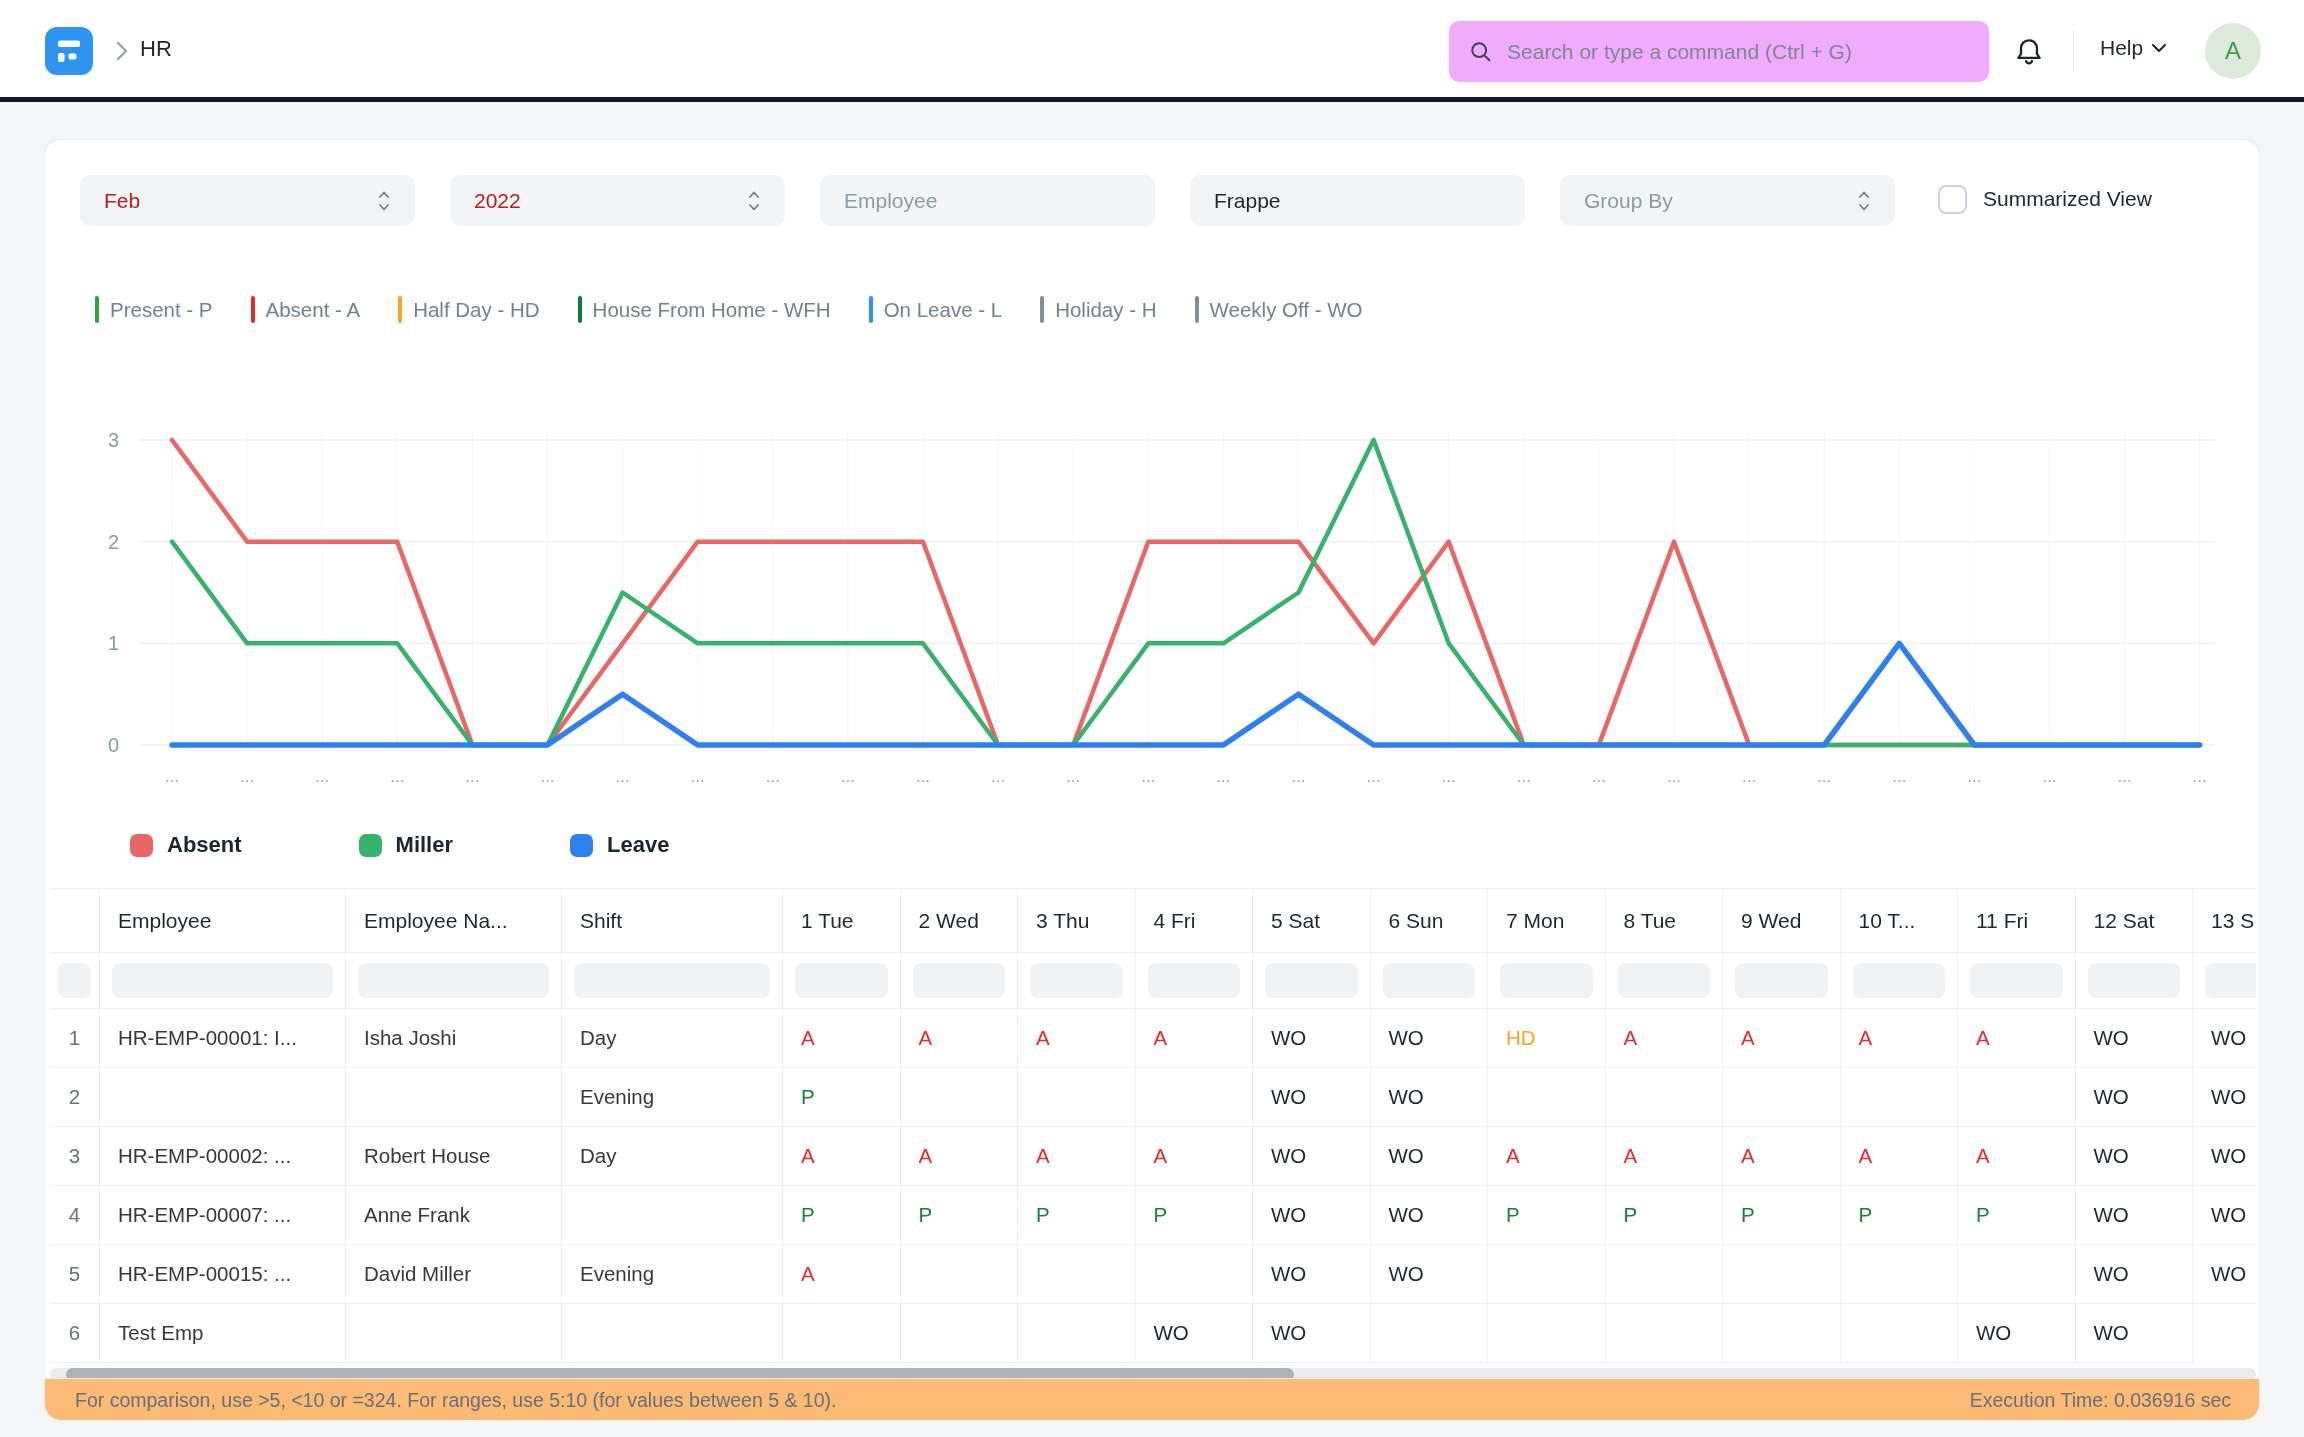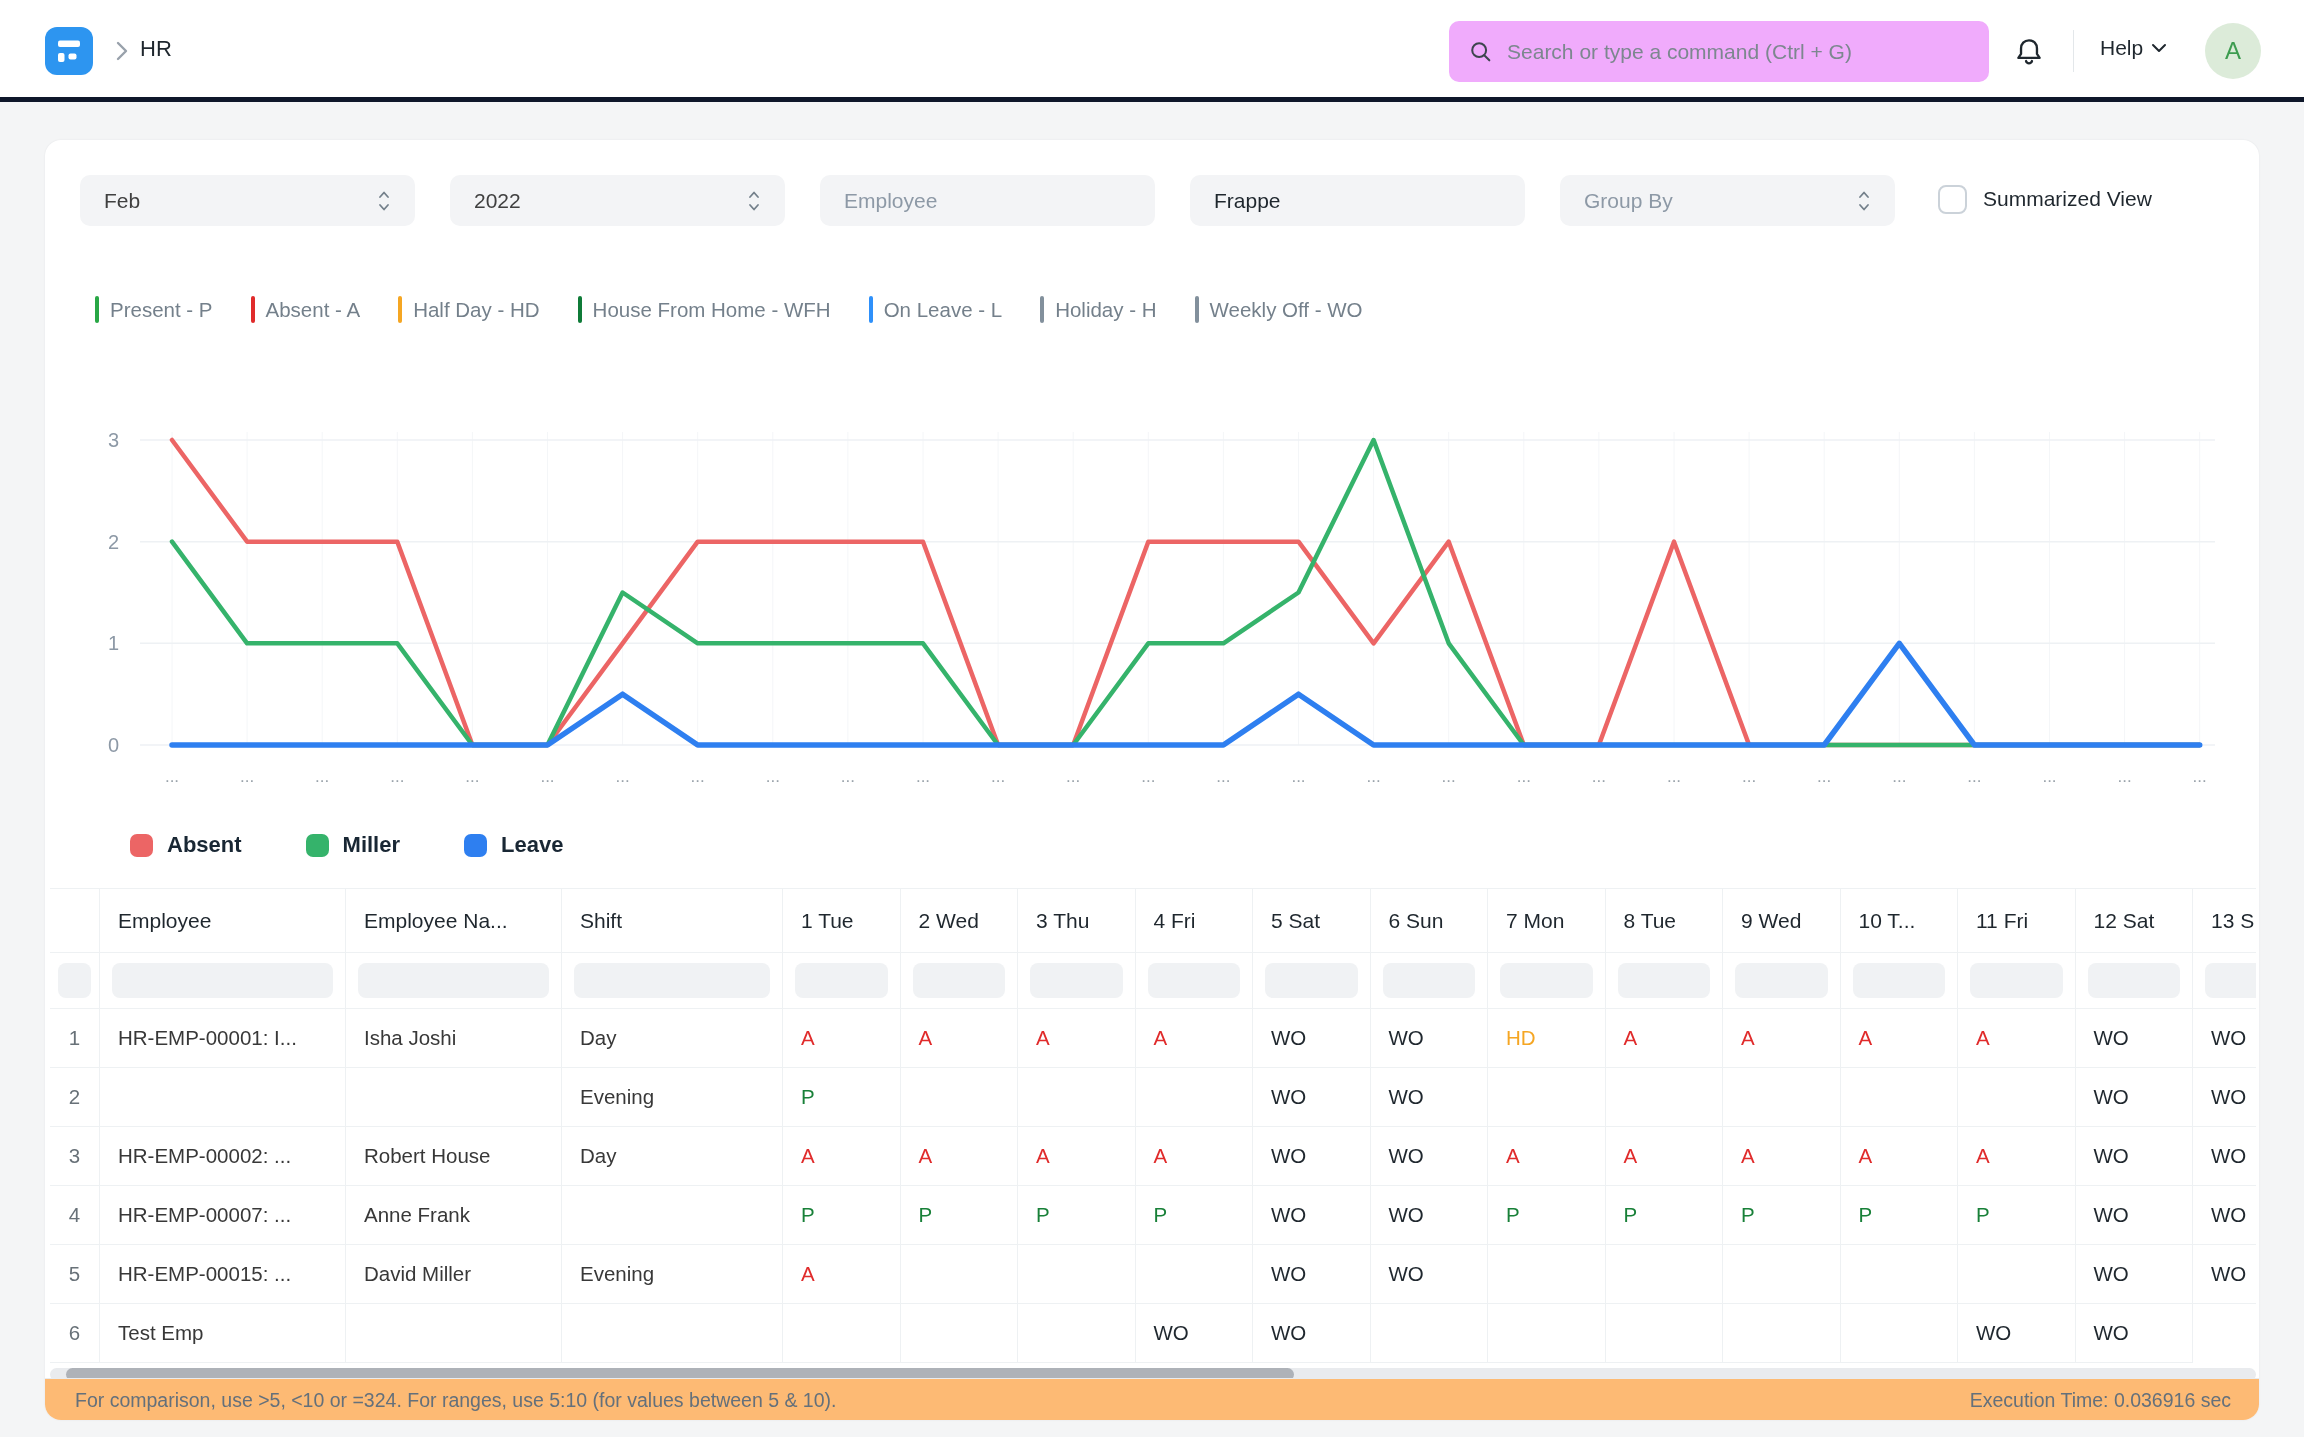--- a/index.html
+++ b/index.html
@@ -27,39 +27,39 @@
             display:flex; align-items:center; justify-content:center; cursor:pointer; }
 
   
   .card { position:absolute; left:45px; top:140px; width:2214px; height:1280px; background:#fff;
           border-radius:16px; box-shadow:0 0 2px rgba(25,39,52,.08); }
 
   
   .filters { position:absolute; top:35px; left:0; right:0; height:52px; }
   .fctl { position:absolute; height:51px; width:335px; background:#f3f4f6; border-radius:10px;
           display:flex; align-items:center; padding:0 24px; font-size:21px; cursor:pointer; }
-  .fctl .val { color:#404040; }
+  .fctl .val { color:#b91c1c; }
   .fctl .ph  { color:#8d99a6; }
   .fctl .chevs { margin-left:auto; }
   .fctl input { border:none; outline:none; background:transparent; width:100%; font-size:21px;
                 color:#1f272e; font-family:"Liberation Sans", sans-serif; }
   .fctl input::placeholder { color:#8d99a6; }
   .checkbox { position:absolute; left:1893px; top:10px; width:29px; height:29px; border:2px solid #cbd2d9;
               border-radius:8px; background:#fff; cursor:pointer; appearance:none; }
   .cb-label { position:absolute; left:1938px; top:12px; font-size:21px; color:#1f272e; }
 
   
   .status-legend { position:absolute; top:156px; left:50px; display:flex; gap:38px; }
   .status-item { display:flex; align-items:center; }
   .status-bar { width:4px; height:27px; border-radius:2px; margin-right:11px; }
   .status-label { font-size:20.5px; color:#74808b; }
 
   
   .chart-svg { position:absolute; left:50px; top:240px; }
-  .chart-legend { position:absolute; left:85px; top:692px; display:flex; gap:64px; }
+  .chart-legend { position:absolute; left:85px; top:692px; display:flex; gap:117px; }
   .cl-item { display:flex; align-items:center; gap:14px; }
   .cl-marker { width:23px; height:23px; border-radius:7px; }
   .cl-label { font-size:22px; font-weight:600; color:#192734; }
 
   
   .tablewrap { position:absolute; left:5px; top:748px; width:2206px; height:478px; overflow:hidden; }
   .tgrid { display:grid; grid-template-columns:50px 246px 216px 221px repeat(13, 117.5px); width:2261px; }
   .tr-head { border-top:1px solid #eef1f3; }
   .th { height:64px; display:flex; align-items:center; padding:0 0 0 18px; font-size:21px; color:#1f272e;
         border-bottom:1px solid #eef1f3; border-right:1px solid #eef1f3; background:#fff; cursor:pointer;

